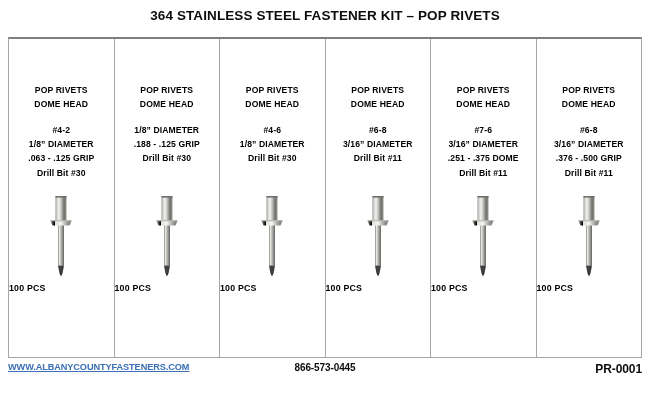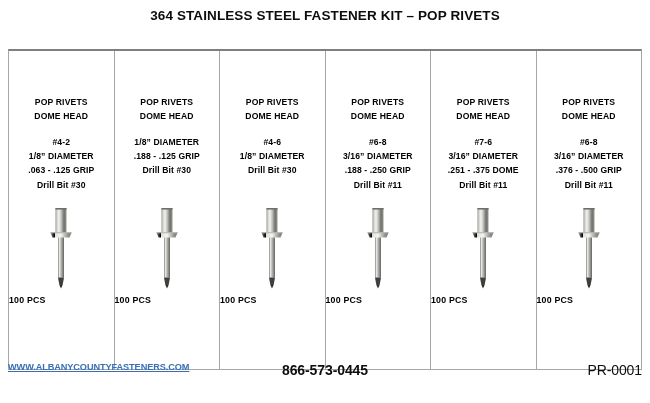--- a/index.html
+++ b/index.html
@@ -35,21 +35,20 @@
     position: absolute;
     left: 8px;
     top: 37px;
     width: 634px;
     height: 321px;
     display: flex;
     border: 1px solid #a6a6a6;
     border-top: 2px solid #7f7f7f;
     box-sizing: border-box;
     background: #ffffff;
-    margin-top: 12px;
   }
   .kit-cell {
     flex: 1 1 0;
     position: relative;
     border-right: 1px solid #a6a6a6;
     box-sizing: border-box;
   }
   .kit-cell:last-child { border-right: none; }
 
   .cell-inner {
@@ -123,31 +122,31 @@
     text-decoration: underline;
     letter-spacing: -0.1px;
     cursor: pointer;
   }
   .footer-phone {
     position: absolute;
     left: 0;
     top: 2px;
     width: 650px;
     text-align: center;
-    font-size: 14px;
+    font-size: 10px;
     font-weight: bold;
     color: #0d0d0d;
     letter-spacing: -0.1px;
   }
   .footer-partno {
     position: absolute;
     right: 8px;
     top: 2px;
-    font-size: 14px;
-    font-weight: normal;
+    font-size: 12px;
+    font-weight: bold;
     color: #0d0d0d;
     letter-spacing: -0.1px;
   }
 </style>
 </head>
 <body>
 
 <div class="sheet-title">364 STAINLESS STEEL FASTENER KIT – POP RIVETS</div>
 
 <div class="kit-table">
@@ -262,21 +261,20 @@
 
   <div class="kit-cell">
     <div class="cell-inner">
       <div class="head-block">
         <div>POP RIVETS</div>
         <div>DOME HEAD</div>
       </div>
       <div class="spec-block">
         <div>#6-8</div>
         <div>3/16” DIAMETER</div>
-        <div>.188 - .250 GRIP</div>
         <div>Drill Bit #11</div>
       </div>
       <div class="rivet-figure">
         <svg width="36" height="86" viewBox="0 0 36 86" xmlns="http://www.w3.org/2000/svg">
           <rect x="12.5" y="2" width="11" height="25" fill="url(#bodyGrad)"></rect>
           <rect x="12.5" y="2" width="11" height="1.6" fill="#6f6f6c"></rect>
           <path d="M7.5 26.5 L28.5 26.5 L26.5 31.5 L9.5 31.5 Z" fill="url(#flangeGrad)"></path>
           <rect x="7.5" y="26.2" width="21" height="1.1" fill="#b5b5b1"></rect>
           <rect x="15" y="31.5" width="6" height="40" fill="url(#stemGrad)"></rect>
           <path d="M15 71.5 L21 71.5 L19.6 79 L16.4 79 Z" fill="#3f3f3d"></path>

